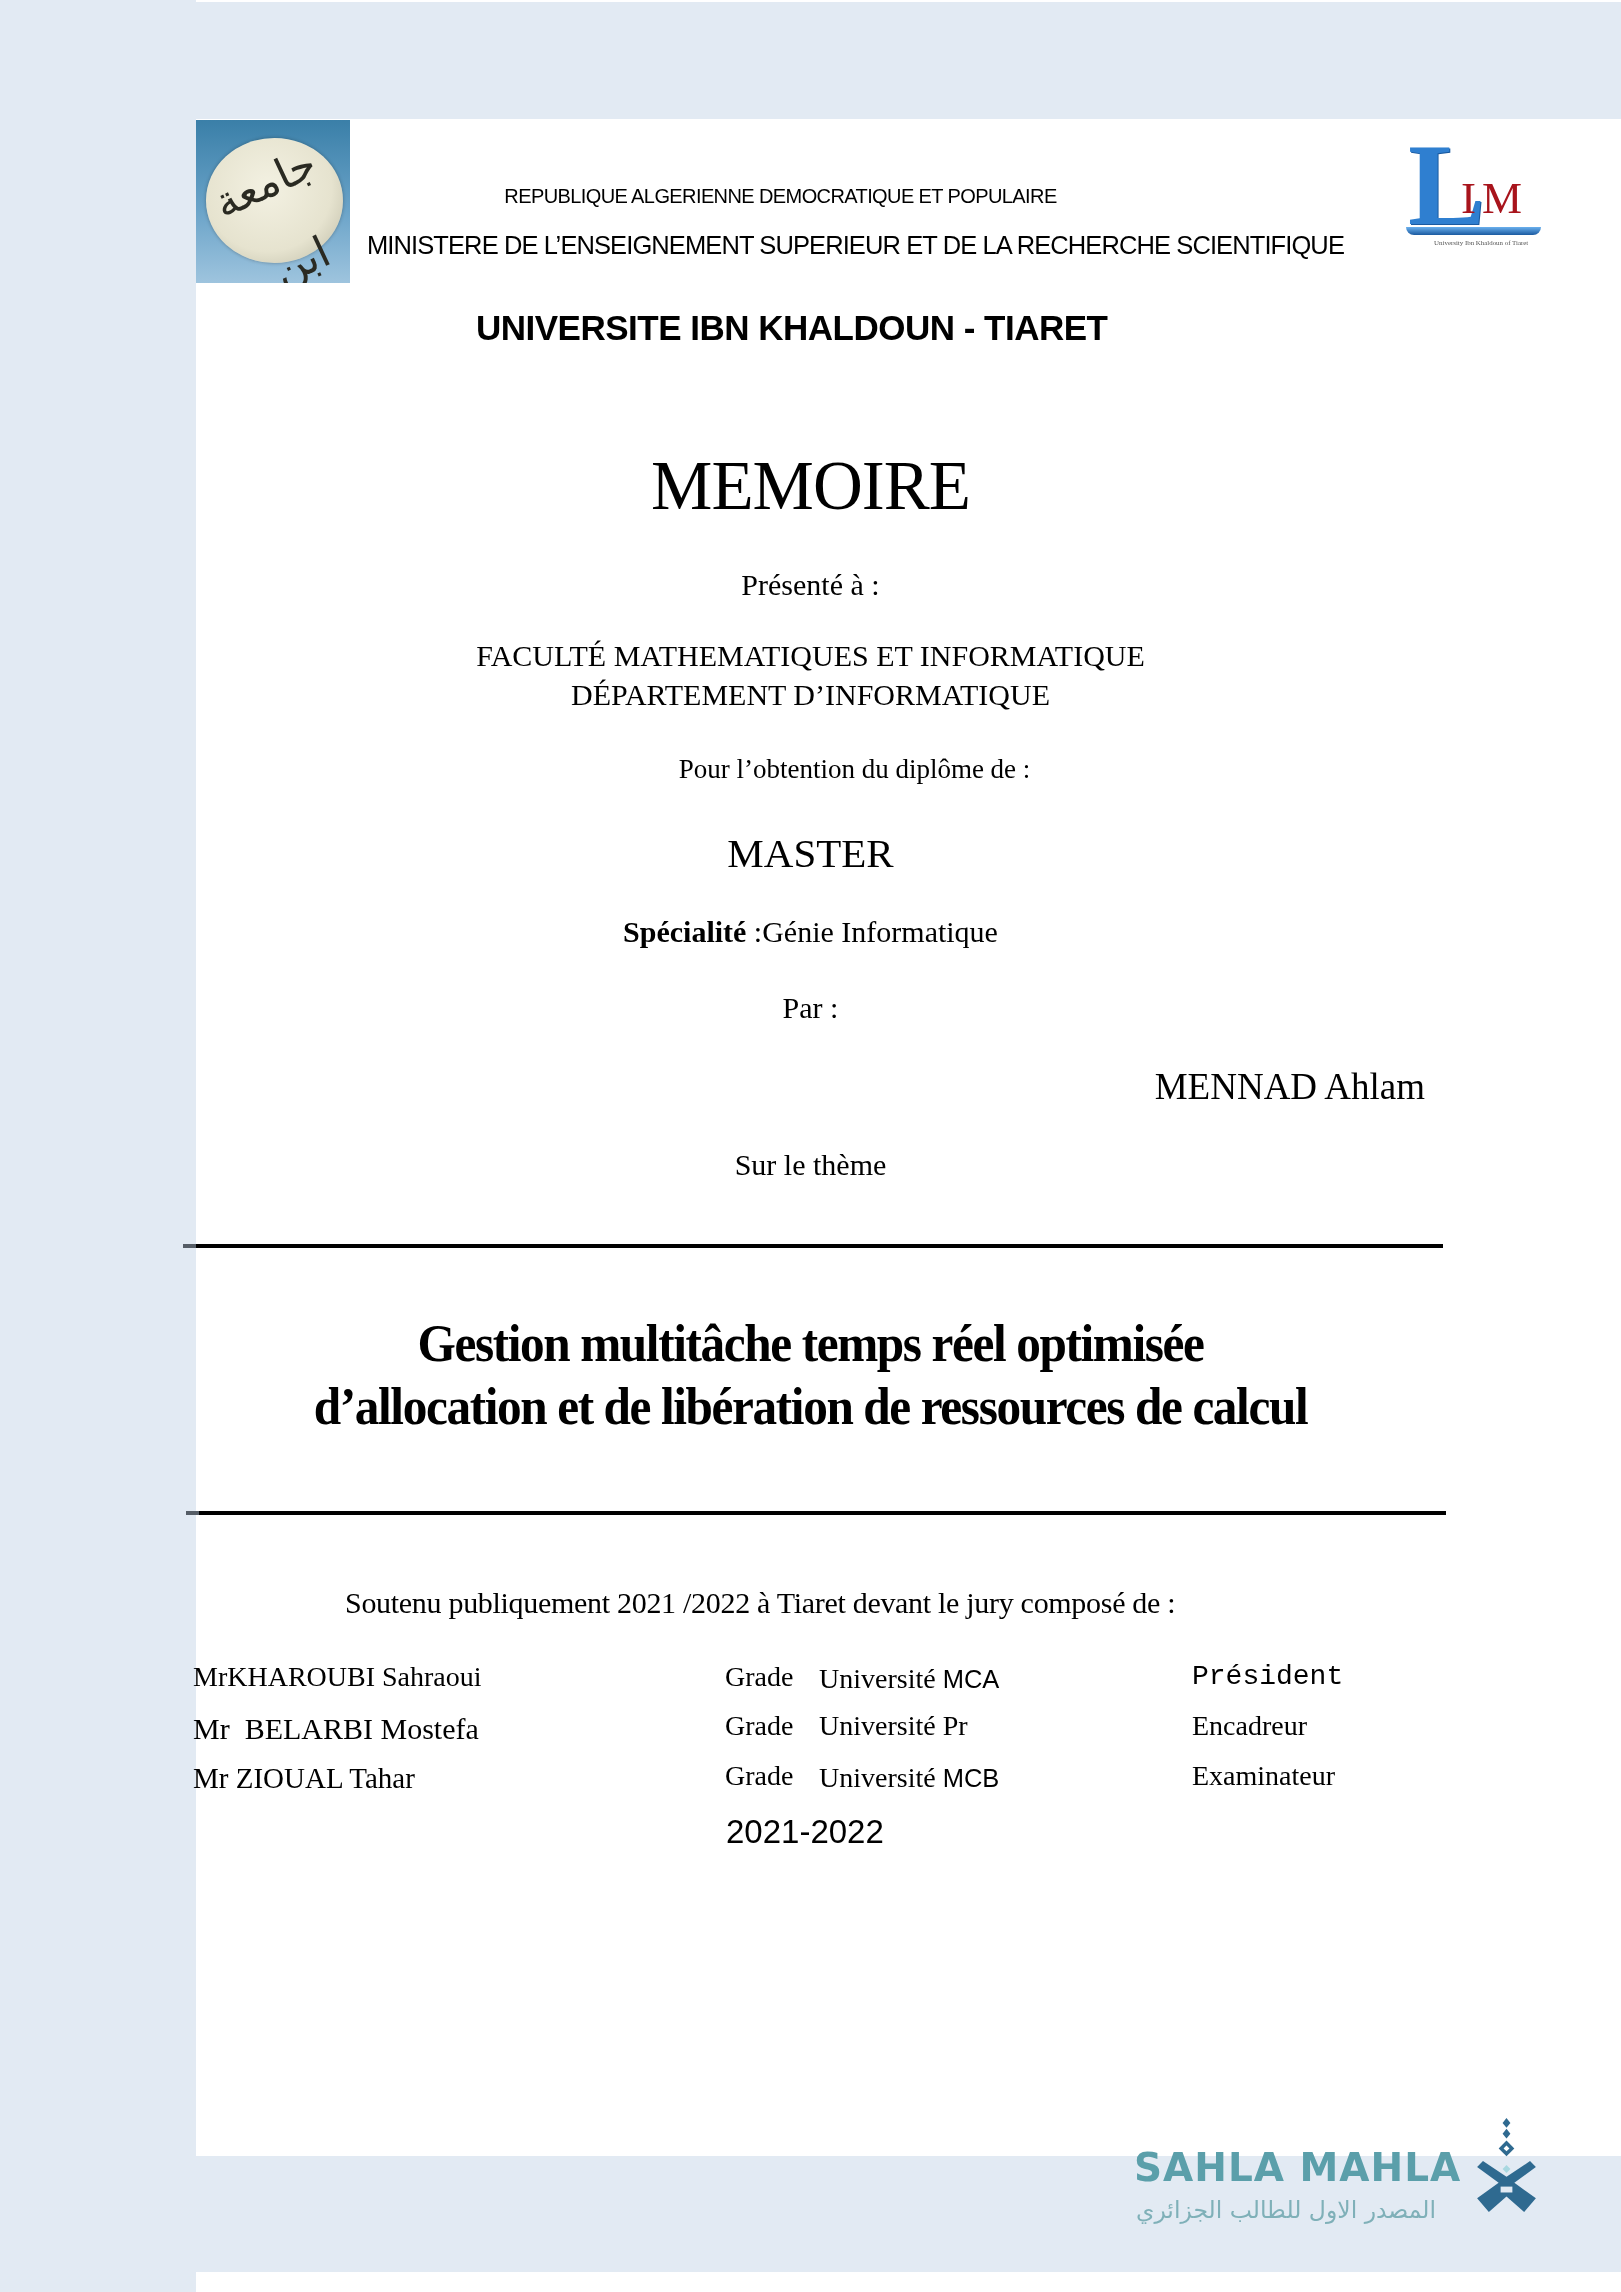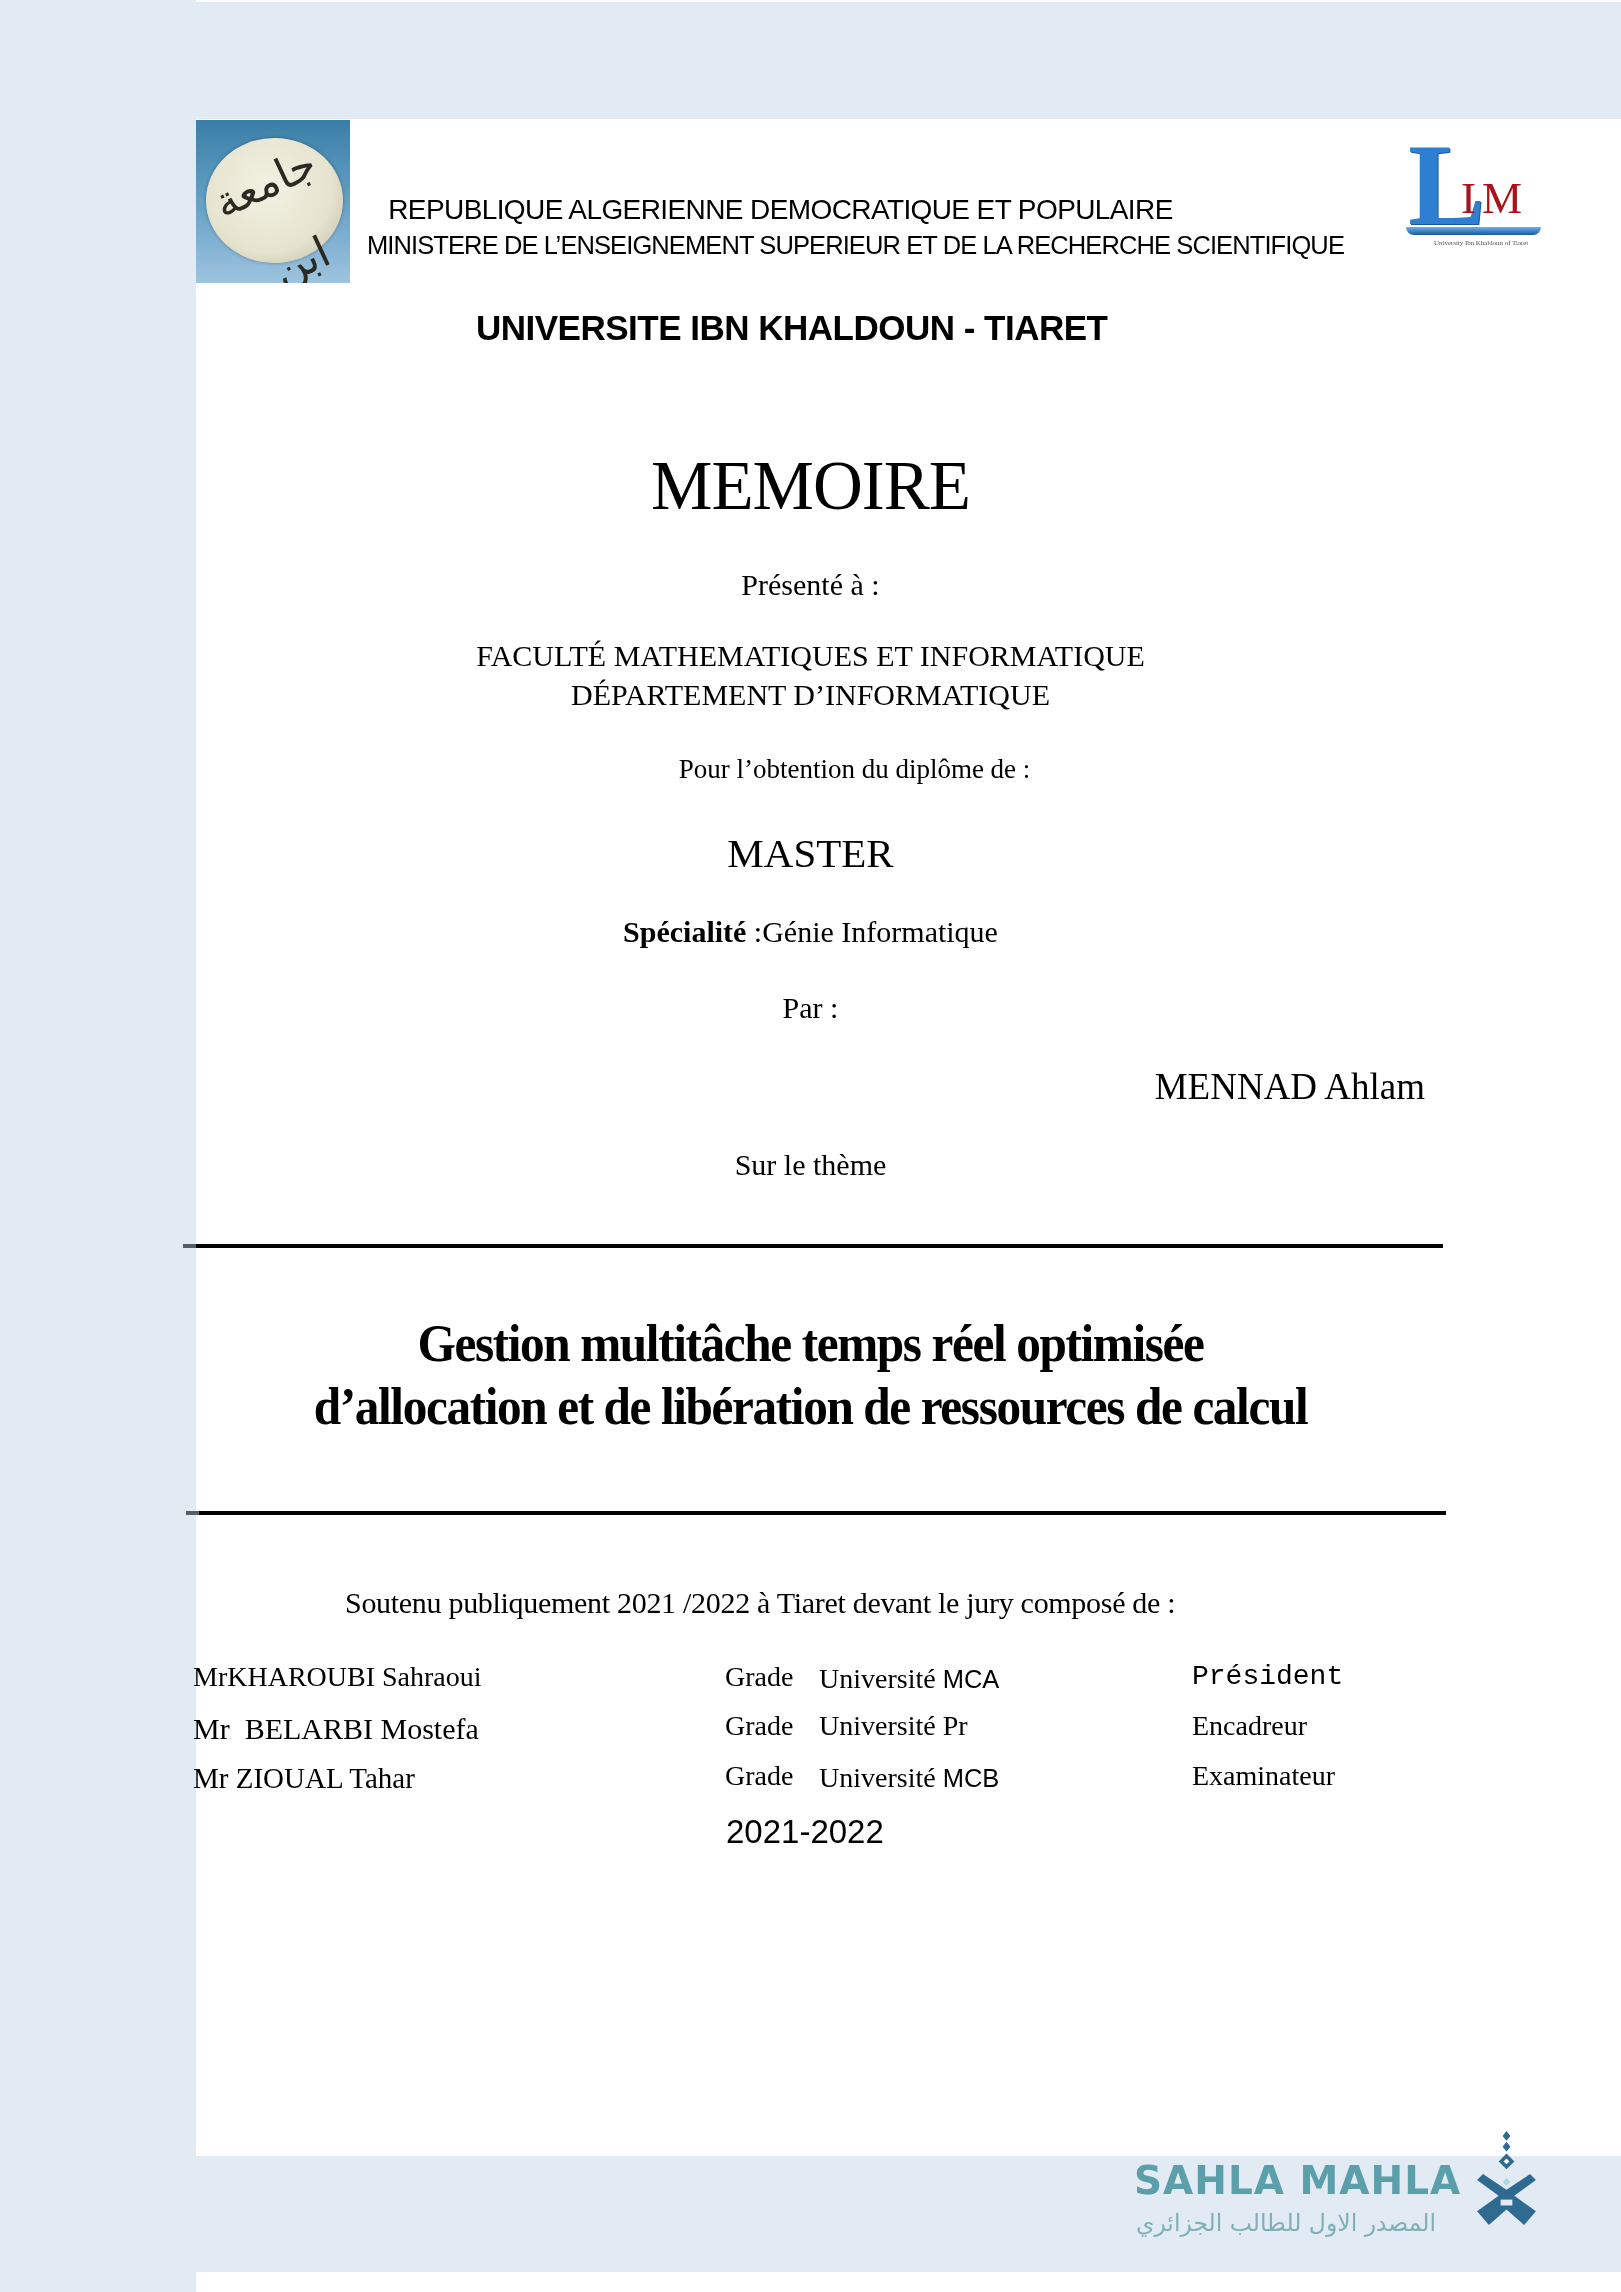--- a/index.html
+++ b/index.html
@@ -52,21 +52,21 @@
     }
     .logo-right .caption {
       position: absolute; left: 13.7px; top: 104px; width: 127px; font-size: 6.9px; color: #555;
       font-family: "Liberation Serif", serif; text-align: center; white-space: nowrap;
     }
 
     
     .jury-cell { position: absolute; white-space: nowrap; font-size: 28px; }
 
     
-    .sahla { left: 1134px; top: 2145px; width: 431px; height: 118px; margin-top: 13px; }
+    .sahla { left: 1134px; top: 2145px; width: 431px; height: 118px; }
     .sahla .word {
       position: absolute; left: 0; top: 0; font-family: "DejaVu Sans", sans-serif; font-weight: bold;
       font-size: 39px; color: #5b9faa; letter-spacing: 1px; white-space: nowrap;
     }
     .sahla .arabic {
       position: absolute; left: 2px; top: 51px; font-family: "DejaVu Sans", sans-serif;
       font-size: 23.5px; color: #7fb0b8; white-space: nowrap; direction: rtl;
     }
     .sahla .emblem { position: absolute; left: 341px; top: -27.4px; width: 63px; height: 98px; }
   </style>
@@ -82,21 +82,21 @@
   <div class="calligraphy">جامعة ابن خلدون</div>
 </div>
 
 <div class="abs logo-right">
   <div class="big-l">L</div>
   <div class="l-base"></div>
   <div class="im">IM</div>
   <div class="caption">University Ibn Khaldoun of Tiaret</div>
 </div>
 
-<div class="abs sans" style="left:353px; top:194px; width:1059px; text-align:center; font-size:28px; letter-spacing:-0.6px; white-space:nowrap; transform:translateX(-102px);">REPUBLIQUE ALGERIENNE DEMOCRATIQUE ET POPULAIRE</div>
+<div class="abs sans" style="left:353px; top:185px; width:1059px; text-align:center; font-size:20px; letter-spacing:-0.6px; white-space:nowrap; transform:translateX(-102px);">REPUBLIQUE ALGERIENNE DEMOCRATIQUE ET POPULAIRE</div>
 <div class="abs sans" style="left:367px; top:231px; width:980px; text-align:left; font-size:25.5px; letter-spacing:-0.9px; white-space:nowrap;">MINISTERE DE L’ENSEIGNEMENT SUPERIEUR ET DE LA RECHERCHE SCIENTIFIQUE</div>
 <div class="abs sans" style="left:476px; top:308px; font-size:35px; font-weight:bold; letter-spacing:-0.5px; white-space:nowrap;">UNIVERSITE IBN KHALDOUN - TIARET</div>
 
 <div class="center-text serif" style="top:447px; font-size:69px; left:196px; width:1229px; letter-spacing:-1px;">MEMOIRE</div>
 <div class="center-text serif" style="top:568px; font-size:30px;">Présenté à :</div>
 <div class="center-text serif" style="top:639px; font-size:30px;">FACULTÉ MATHEMATIQUES ET INFORMATIQUE</div>
 <div class="center-text serif" style="top:678px; font-size:30px;">DÉPARTEMENT D’INFORMATIQUE</div>
 <div class="center-text serif" style="top:754px; font-size:27px;padding-left:44px;">Pour l’obtention du diplôme de :</div>
 <div class="center-text serif" style="top:829px; font-size:41px;">MASTER</div>
 <div class="center-text serif" style="top:915px; font-size:30px;">

